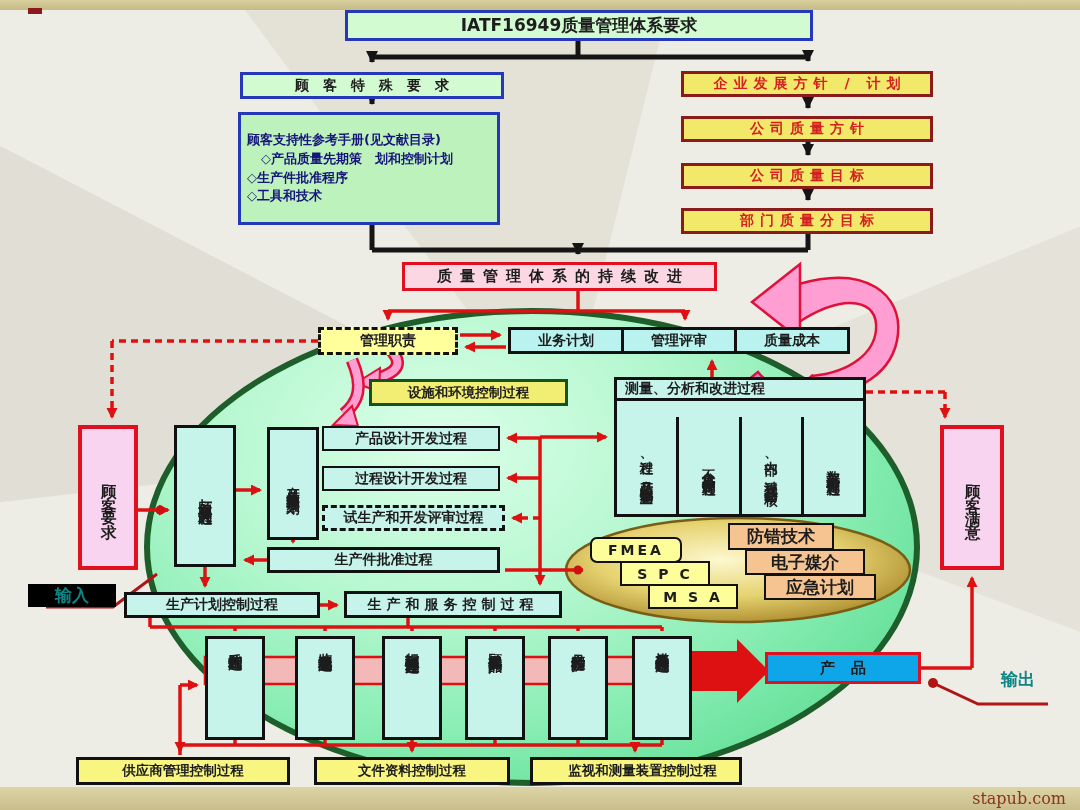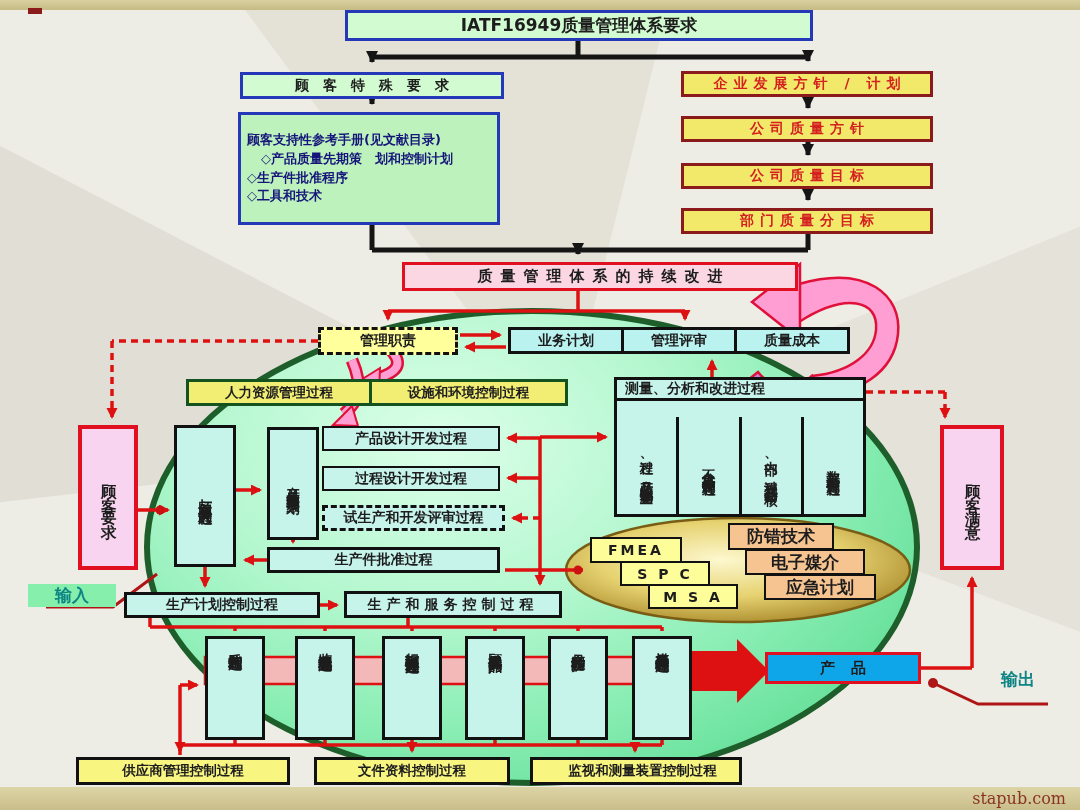--- a/index.html
+++ b/index.html
@@ -19,21 +19,21 @@
   .box{position:absolute;box-sizing:border-box;display:flex;align-items:center;justify-content:center;
        font-weight:bold;z-index:6;text-align:center;}
   .title-box{left:345px;top:10px;width:468px;height:31px;background:#d2fbd2;border:3px solid #2438b8;font-size:17px;}
   .cust-special{left:240px;top:72px;width:264px;height:27px;background:#d2fbd2;border:3px solid #2438b8;font-size:14px;letter-spacing:14px;text-indent:14px;}
   .manual{left:238px;top:112px;width:262px;height:113px;background:#bdf2bd;border:3px solid #2438b8;
           color:#15157a;font-size:13px;flex-direction:column;align-items:flex-start;justify-content:center;
           padding:4px 6px;text-align:left;line-height:1.45;}
   .m-item1{margin-left:14px;}
   .policy{width:252px;height:26px;background:#f2e96a;border:3px solid #8b1a1a;color:#d42020;font-size:14px;letter-spacing:6px;text-indent:6px;}
   .pol1{left:681px;top:71px;} .pol2{left:681px;top:116px;text-align:right;} .pol3{left:681px;top:163px;} .pol4{left:681px;top:208px;}
-  .improve{left:402px;top:262px;width:396px;height:29px;background:#fbd7e4;border:3px solid #e01020;font-size:15px;letter-spacing:8px;text-indent:8px;}
+  .improve{left:402px;top:262px;width:315px;height:29px;background:#fbd7e4;border:3px solid #e01020;font-size:15px;letter-spacing:8px;text-indent:8px;}
 
   .qms-ellipse{position:absolute;left:144px;top:308px;width:776px;height:478px;border-radius:50%;
      border:6px solid #1d5e2b;box-sizing:border-box;z-index:1;
      background:radial-gradient(ellipse at 38% 28%, #dcffe9 0%, #b4f7cf 35%, #8aeeb4 60%, #5fdd95 85%, #4ccf86 100%);}
 
   .duty{left:318px;top:327px;width:140px;height:28px;background:#ffff9c;border:3px dashed #111;font-size:14px;}
   .mgmt-row{left:508px;top:327px;height:27px;display:flex;z-index:6;position:absolute;}
   .mgmt-cell{width:116px;height:27px;background:#b9f2ef;border:3px solid #111;box-sizing:border-box;
              display:flex;align-items:center;justify-content:center;font-weight:bold;font-size:14px;}
   .mgmt-cell + .mgmt-cell{margin-left:-3px;}
@@ -58,30 +58,30 @@
   .related{left:174px;top:425px;width:62px;height:142px;}
   .related .vtext{height:130px;font-size:14px;letter-spacing:2px;}
   .apqp{left:267px;top:427px;width:52px;height:113px;}
   .apqp .vtext{height:104px;font-size:13.5px;letter-spacing:2px;}
   .design1{left:322px;top:426px;width:178px;height:25px;border-width:2.5px;}
   .design2{left:322px;top:466px;width:178px;height:25px;border-width:2.5px;}
   .trial{left:322px;top:505px;width:183px;height:26px;border:3px dashed #111;}
   .ppap{left:267px;top:547px;width:233px;height:26px;}
 
   .tool-y{background:#fdfd9a;border:2.5px solid #111;font-size:14px;letter-spacing:3px;}
-  .fmea{left:590px;top:537px;width:92px;height:26px;}
+  .fmea{left:590px;top:537px;width:92px;height:26px;border-radius:7px;}
   .spc{left:620px;top:561px;width:90px;height:25px;}
   .msa{left:648px;top:584px;width:90px;height:25px;}
   .tool-t{background:#f6c491;border:2.5px solid #111;font-size:17px;}
   .mistake{left:728px;top:523px;width:106px;height:27px;}
   .emedia{left:745px;top:549px;width:120px;height:26px;}
   .conting{left:764px;top:574px;width:112px;height:26px;}
 
   .io-label{color:#0e8585;font-size:17px;font-weight:bold;z-index:7;}
-  .input-lb{left:28px;top:584px;width:88px;height:23px;background:#86efac;}
+  .input-lb{left:28px;top:584px;width:88px;height:23px;background:#000000;}
   .output-lb{left:985px;top:667px;width:66px;height:24px;background:transparent;}
   .plan{left:124px;top:592px;width:196px;height:26px;}
   .prodserv{left:344px;top:591px;width:218px;height:27px;letter-spacing:5px;}
 
   .vbox{position:absolute;background:#c6f3ea;border:3px solid #111;box-sizing:border-box;
         display:flex;align-items:center;justify-content:center;z-index:6;top:636px;width:60px;height:104px;}
   .vbox .vtext{height:92px;font-size:14px;letter-spacing:1px;}
   .p1{left:205px;} .p2{left:295px;} .p3{left:382px;} .p4{left:465px;} .p5{left:548px;} .p6{left:632px;}
 
   .product{left:765px;top:652px;width:156px;height:32px;background:#0ea5e9;border:3px solid #e01020;
@@ -248,23 +248,20 @@
     <div class="mgmt-cell">
       <span>业务计划</span>
       </div>
     <div class="mgmt-cell">
       <span>管理评审</span>
       </div>
     <div class="mgmt-cell">
       <span>质量成本</span>
       </div>
   </div>
-  <div class="box support hr-box">
-    <span>人力资源管理过程</span>
-    </div>
   <div class="box support fac-box">
     <span>设施和环境控制过程</span>
     </div>
 
   <div class="box measure">
     <div class="measure-hd">
       <span>测量、分析和改进过程</span>
       </div>
     <div class="measure-cols">
       <div class="mcell">

